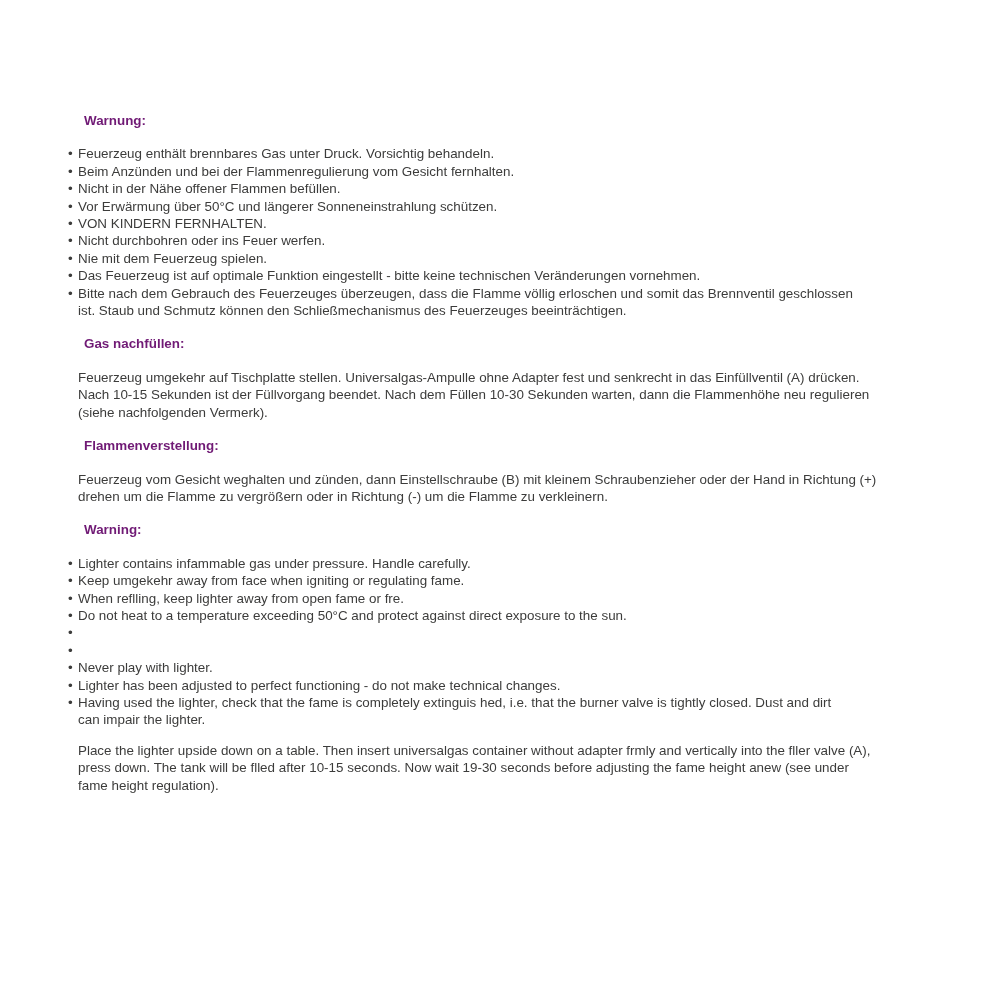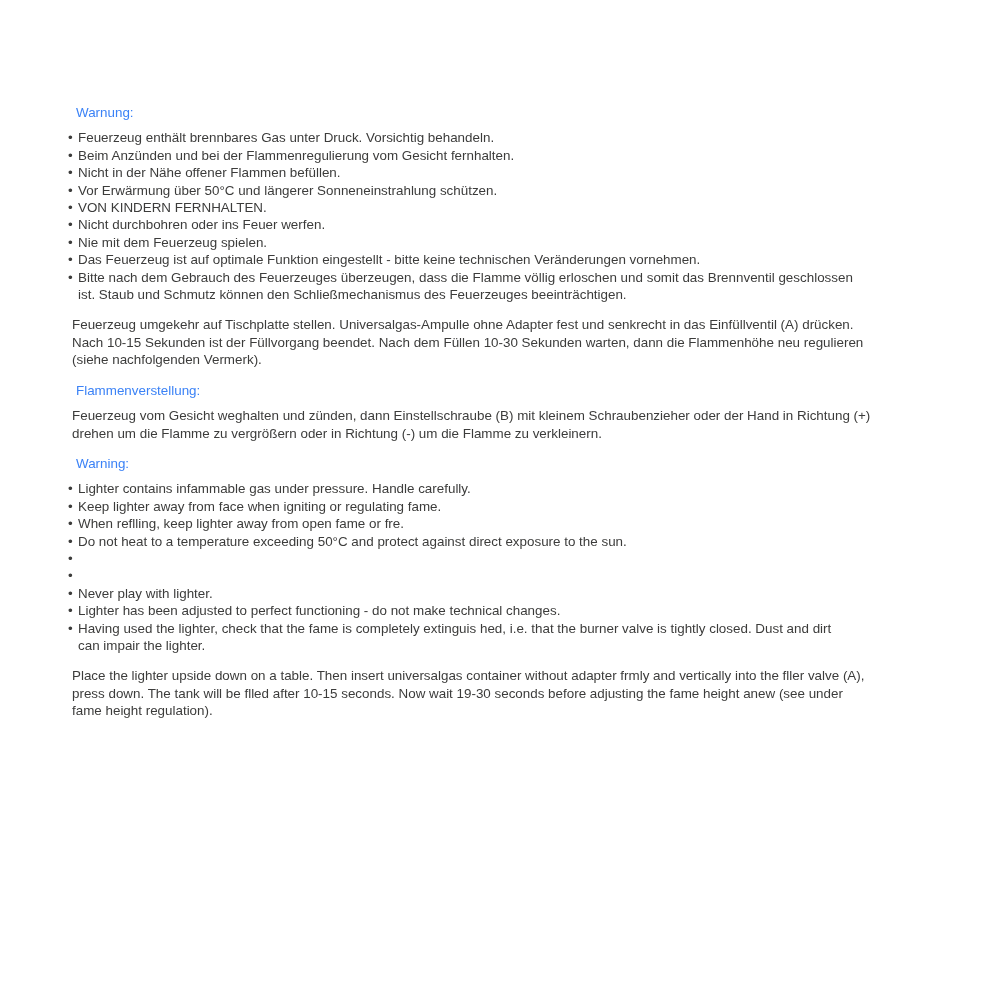--- a/index.html
+++ b/index.html
@@ -18,40 +18,40 @@
     left: 68px;
     top: 96px;
     width: 880px;
     color: #3c3c3b;
     font-size: 13.4px;
     line-height: 17.4px;
     font-weight: 400;
   }
   .section { margin: 0 0 13px 0; }
   .heading {
-    color: #3b82f6;
+    color: #701a75;
     font-size: 13.4px;
     line-height: 17.4px;
-    font-weight: 400;
-    margin: 8px;
+    font-weight: 700;
+    margin: 16px;
     padding: 0;
   }
   ul.bullet-list {
     list-style: none;
     margin: 0;
     padding: 0;
   }
   ul.bullet-list li { display: flex; }
   .bullet {
     flex: 0 0 10px;
     width: 10px;
   }
   .item-text { white-space: pre-line; }
   .para {
-    margin: 4px;
+    margin: 10px;
     white-space: pre-line;
   }
 </style>
 </head>
 <body>
 
 <div class="doc">
 
   <div class="section">
     <h2 class="heading">Warnung:</h2>
@@ -90,41 +90,42 @@
         </li>
       <li>
           <span class="bullet">•</span>
           <span class="item-text">Bitte nach dem Gebrauch des Feuerzeuges überzeugen, dass die Flamme völlig erloschen und somit das Brennventil geschlossen
 ist. Staub und Schmutz können den Schließmechanismus des Feuerzeuges beeinträchtigen.</span>
         </li>
     </ul>
   </div>
 
   <div class="section">
+    <h2 class="heading">Gas nachfüllen:</h2>
     <p class="para">Feuerzeug umgekehr auf Tischplatte stellen. Universalgas-Ampulle ohne Adapter fest und senkrecht in das Einfüllventil (A) drücken.
 Nach 10-15 Sekunden ist der Füllvorgang beendet. Nach dem Füllen 10-30 Sekunden warten, dann die Flammenhöhe neu regulieren
 (siehe nachfolgenden Vermerk).</p>
   </div>
 
   <div class="section">
     <h2 class="heading">Flammenverstellung:</h2>
     <p class="para">Feuerzeug vom Gesicht weghalten und zünden, dann Einstellschraube (B) mit kleinem Schraubenzieher oder der Hand in Richtung (+)
 drehen um die Flamme zu vergrößern oder in Richtung (-) um die Flamme zu verkleinern.</p>
   </div>
 
   <div class="section">
     <h2 class="heading">Warning:</h2>
     <ul class="bullet-list">
       <li>
           <span class="bullet">•</span>
           <span class="item-text">Lighter contains infammable gas under pressure. Handle carefully.</span>
         </li>
       <li>
           <span class="bullet">•</span>
-          <span class="item-text">Keep lighter away from face when igniting or regulating fame.</span>
+          <span class="item-text">Keep umgekehr away from face when igniting or regulating fame.</span>
         </li>
       <li>
           <span class="bullet">•</span>
           <span class="item-text">When reflling, keep lighter away from open fame or fre.</span>
         </li>
       <li>
           <span class="bullet">•</span>
           <span class="item-text">Do not heat to a temperature exceeding 50°C and protect against direct exposure to the sun.</span>
         </li>
       <li>

